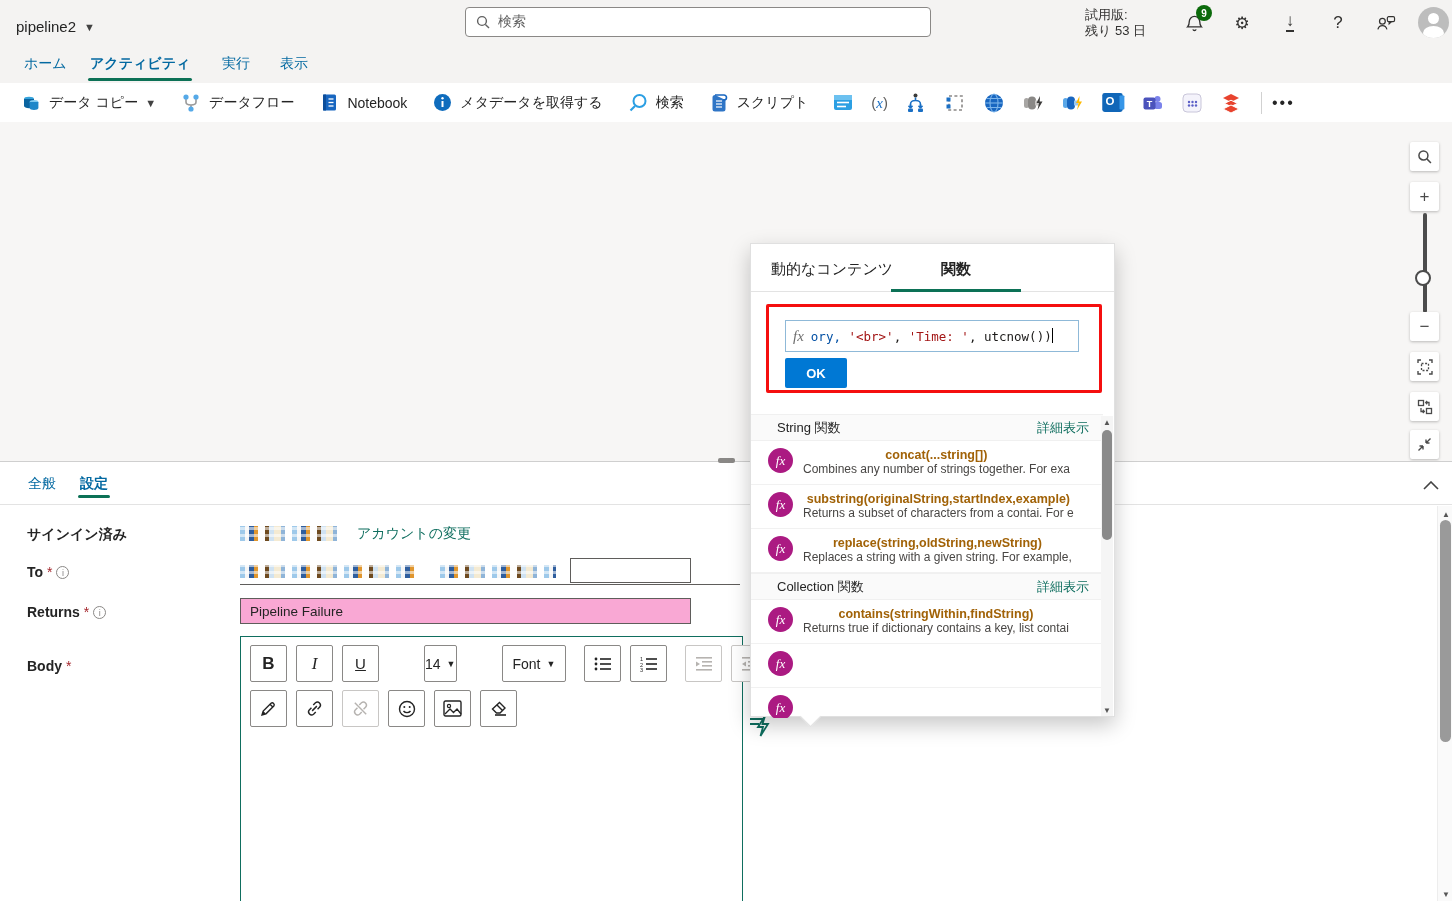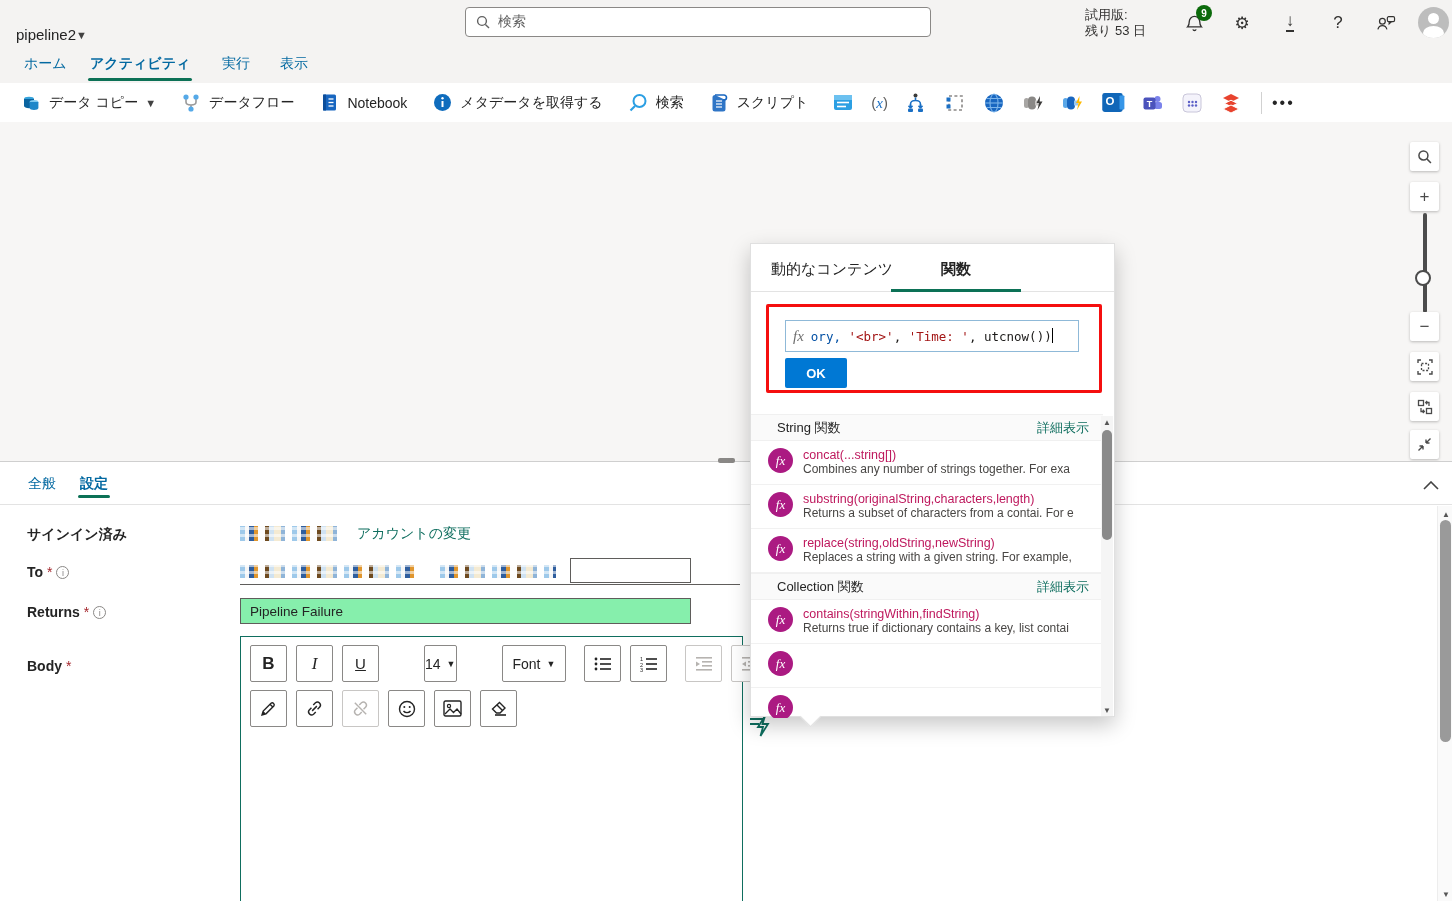--- a/index.html
+++ b/index.html
@@ -4,21 +4,21 @@
 <style>
   *{box-sizing:border-box;margin:0;padding:0;}
   html,body{width:1452px;height:901px;overflow:hidden;}
   body{font-family:"Liberation Sans","DejaVu Sans",sans-serif;color:#242424;background:#fff;position:relative;font-size:14px;}
   .abs{position:absolute;}
   
   #titlebar{position:absolute;top:0;left:0;width:1452px;height:45px;background:#f4f3f2;}
   #menubar{position:absolute;top:45px;left:0;width:1452px;height:38px;background:#f4f3f2;}
   #toolbar{position:absolute;top:83px;left:0;width:1452px;height:39px;background:#fff;border-radius:6px 6px 0 0;display:flex;align-items:center;padding-left:20px;}
   #canvas{position:absolute;top:122px;left:0;width:1452px;height:339px;background:#f7f6f5;}
-  .title-wrap{position:absolute;left:16px;top:12px;height:45px;display:flex;align-items:center;font-size:15px;}
+  .title-wrap{position:absolute;left:16px;top:4px;height:45px;display:flex;align-items:center;gap:8px;font-size:15px;}
   .chev{font-size:11px;color:#424242;}
   .searchbox{position:absolute;left:465px;top:7px;width:466px;height:30px;background:#fff;border:1px solid #8a8886;border-radius:4px;display:flex;align-items:center;padding-left:10px;gap:8px;color:#616161;}
   .searchbox .ph{font-size:14px;color:#616161;}
   .trial{position:absolute;left:1085px;top:7px;font-size:13px;line-height:16px;color:#323130;}
   .hbtn{position:absolute;top:9px;width:28px;height:28px;display:flex;align-items:center;justify-content:center;color:#323130;font-size:17px;cursor:pointer;}
   .badge{position:absolute;left:1196px;top:5px;min-width:16px;height:16px;border-radius:8px;background:#0b6a0b;color:#fff;font-size:10px;font-weight:bold;display:flex;align-items:center;justify-content:center;padding:0 3px;z-index:2;}
   .avatar{position:absolute;left:1418px;top:7px;width:31px;height:31px;border-radius:50%;background:#bdbdbd;overflow:hidden;}
   .avatar .head{position:absolute;left:10px;top:6px;width:11px;height:11px;border-radius:50%;background:#fff;}
   .avatar .bod{position:absolute;left:5px;top:19px;width:21px;height:14px;border-radius:50%;background:#fff;}
   .dl-icon{border-bottom:2px solid #323130;line-height:14px;height:18px;}
@@ -67,39 +67,39 @@
   .expr{font-family:"DejaVu Sans Mono","Liberation Mono",monospace;font-size:12.5px;white-space:pre;color:#1b1a19;}
   .tok-b{color:#0451a5;} .tok-r{color:#a31515;}
   .caret{display:inline-block;width:1.5px;height:15px;background:#000;vertical-align:-2px;}
   .okbtn{position:absolute;left:34px;top:114px;width:62px;height:30px;background:#0078d4;color:#fff;font-weight:bold;font-size:13px;border:none;border-radius:2px;display:flex;align-items:center;justify-content:center;cursor:pointer;}
   #fnlist{position:absolute;left:0;top:170px;width:352px;height:304px;overflow:hidden;}
   .fsec{height:27px;background:#fafafa;border-top:1px solid #f0f0f0;border-bottom:1px solid #f0f0f0;display:flex;align-items:center;padding:0 14px 0 26px;text-align:right;}
   .fsec .st{font-size:13px;color:#242424;}
   .flink{margin-left:auto;color:#0f6e5f;font-size:13px;cursor:pointer;}
   .fitem{height:44px;display:flex;align-items:flex-start;gap:10px;padding:7px 8px 0 17px;border-bottom:1px solid #f1f1f1;cursor:pointer;}
   .fxbadge{width:25px;height:25px;border-radius:50%;background:#ab1a82;color:#fff;display:flex;align-items:center;justify-content:center;font-family:"Liberation Serif",serif;font-style:italic;font-size:13px;flex:none;}
-  .fname{font-size:12.5px;font-weight:normal;color:#be185d;white-space:nowrap;}
+  .fname{font-size:12.5px;font-weight:bold;color:#a16207;white-space:nowrap;text-align:center;}
   .fdesc{font-size:12px;color:#484644;white-space:nowrap;overflow:hidden;max-width:278px;}
   .pscroll{position:absolute;right:1px;top:172px;width:12px;height:300px;background:#f5f5f5;}
   .pscroll .thumb{position:absolute;left:1px;top:14px;width:10px;height:110px;background:#8a8a8a;border-radius:5px;}
   .sarrow{position:absolute;left:0;width:12px;height:12px;color:#555;font-size:8px;display:flex;align-items:center;justify-content:center;}
   .notch{position:absolute;left:52px;bottom:-8px;width:15px;height:15px;background:#fff;transform:rotate(45deg);border-right:1px solid #e0e0e0;border-bottom:1px solid #e0e0e0;}
   
   #panel{position:absolute;top:461px;left:0;width:1452px;height:440px;background:#fff;border-top:1px solid #cfcfcf;}
   .grip{position:absolute;left:718px;top:-4px;width:17px;height:5px;background:#8a8886;border-radius:2px;}
   .panel-divider{position:absolute;left:0;top:42px;width:1452px;height:1px;background:#e3e3e3;}
   .collapse-btn{position:absolute;left:1420px;top:12px;width:22px;height:22px;color:#424242;display:flex;align-items:center;justify-content:center;cursor:pointer;}
   .flabel{position:absolute;left:27px;font-size:14px;font-weight:bold;color:#242424;}
   .req{color:#a4262c;font-weight:normal;}
   .info-i{display:inline-block;width:13px;height:13px;border:1px solid #8a8886;border-radius:50%;color:#8a8886;font-size:9px;text-align:center;line-height:12px;font-weight:normal;vertical-align:1px;margin-left:4px;font-style:normal;}
   .tlink{color:#0f6e5f;cursor:pointer;}
   .mosaic{background-image:repeating-linear-gradient(0deg,rgba(255,255,255,0) 0 4px,rgba(255,255,255,.55) 4px 7px),repeating-linear-gradient(90deg,#9ec9ea 0 5px,#f6f6f6 5px 9px,#2f5e9e 9px 14px,#e0962e 14px 18px,#fdfdfd 18px 25px,#6e4a1f 25px 29px,#cfe2f2 29px 34px,#f4ead2 34px 41px,#8fb4d8 41px 45px,#ffffff 45px 52px);}
   .tofield{position:absolute;left:240px;top:96px;width:500px;height:27px;border-bottom:1px solid #5f5d5b;}
   .toinput{position:absolute;left:330px;top:0;width:121px;height:25px;border:1px solid #5f5d5b;background:#fff;}
-  .txtinput{position:absolute;left:240px;height:26px;border:1px solid #5f5d5b;background:#86efac;font-size:13.5px;color:#242424;display:flex;align-items:center;padding-left:9px;}
+  .txtinput{position:absolute;left:240px;height:26px;border:1px solid #5f5d5b;background:#f9a8d4;font-size:13.5px;color:#242424;display:flex;align-items:center;padding-left:9px;}
   
   #editor{position:absolute;left:240px;top:174px;width:503px;height:266px;border:1px solid #0f6e5f;background:#fff;}
   .erow{display:flex;gap:9px;padding:8px 0 0 9px;}
   .ebtn{width:37px;height:37px;border:1px solid #8a8886;border-radius:2px;background:#fff;display:flex;align-items:center;justify-content:center;font-size:15px;color:#242424;cursor:pointer;flex:none;}
   .ebtn.dis{border-color:#c8c6c4;color:#b6b3b0;cursor:default;}
   .esel{width:52px;height:37px;border:1px solid #8a8886;border-radius:2px;display:flex;align-items:center;justify-content:center;gap:6px;font-size:14px;cursor:pointer;margin-left:36px;}
   .esel.font{width:128px;justify-content:flex-start;padding:0 10px;}
   .esel .dn{font-size:9px;color:#242424;} .esel.font .dn{margin-left:auto;}
   .ebody{position:absolute;left:0;top:87px;right:0;bottom:0;background:#e9f4ef;padding:13px 12px;font-size:14px;color:#767676;}
   .bold-b{font-weight:bold;font-size:17px;} .ital-i{font-family:"Liberation Serif",serif;font-style:italic;font-size:17px;} .und-u{text-decoration:underline;font-size:15px;}
@@ -454,21 +454,21 @@
     <div class="fitem">
       <span class="fxbadge">fx</span>
       <span>
           <div class="fname">concat(...string[])</div>
           <div class="fdesc">Combines any number of strings together. For exa</div>
         </span>
     </div>
     <div class="fitem">
       <span class="fxbadge">fx</span>
       <span>
-          <div class="fname">substring(originalString,characters,length)</div>
+          <div class="fname">substring(originalString,startIndex,example)</div>
           <div class="fdesc">Returns a subset of characters from a contai. For e</div>
         </span>
     </div>
     <div class="fitem">
       <span class="fxbadge">fx</span>
       <span>
           <div class="fname">replace(string,oldString,newString)</div>
           <div class="fdesc">Replaces a string with a given string. For example,</div>
         </span>
     </div>

